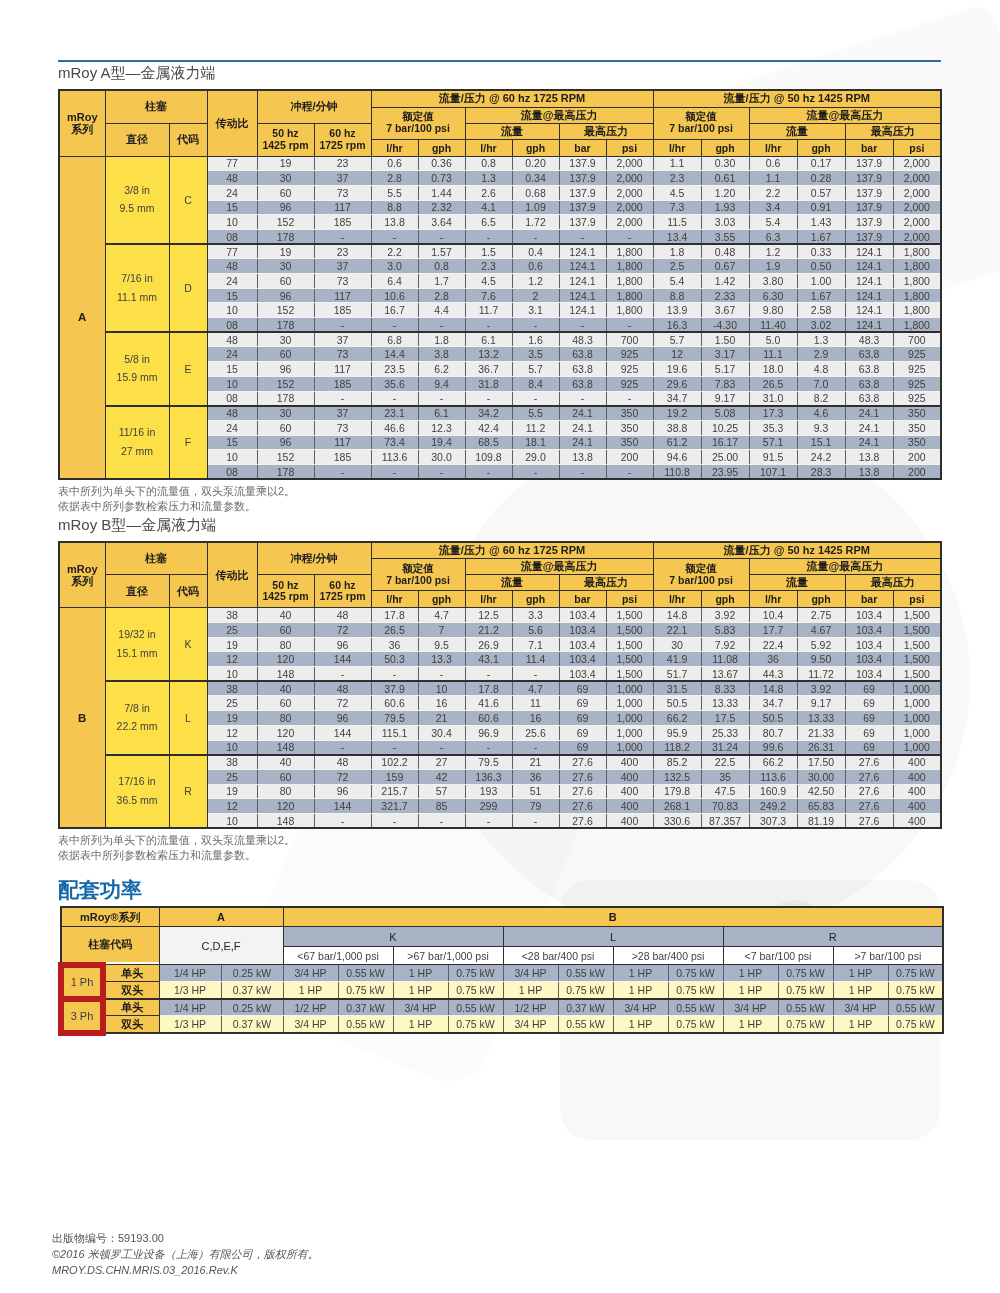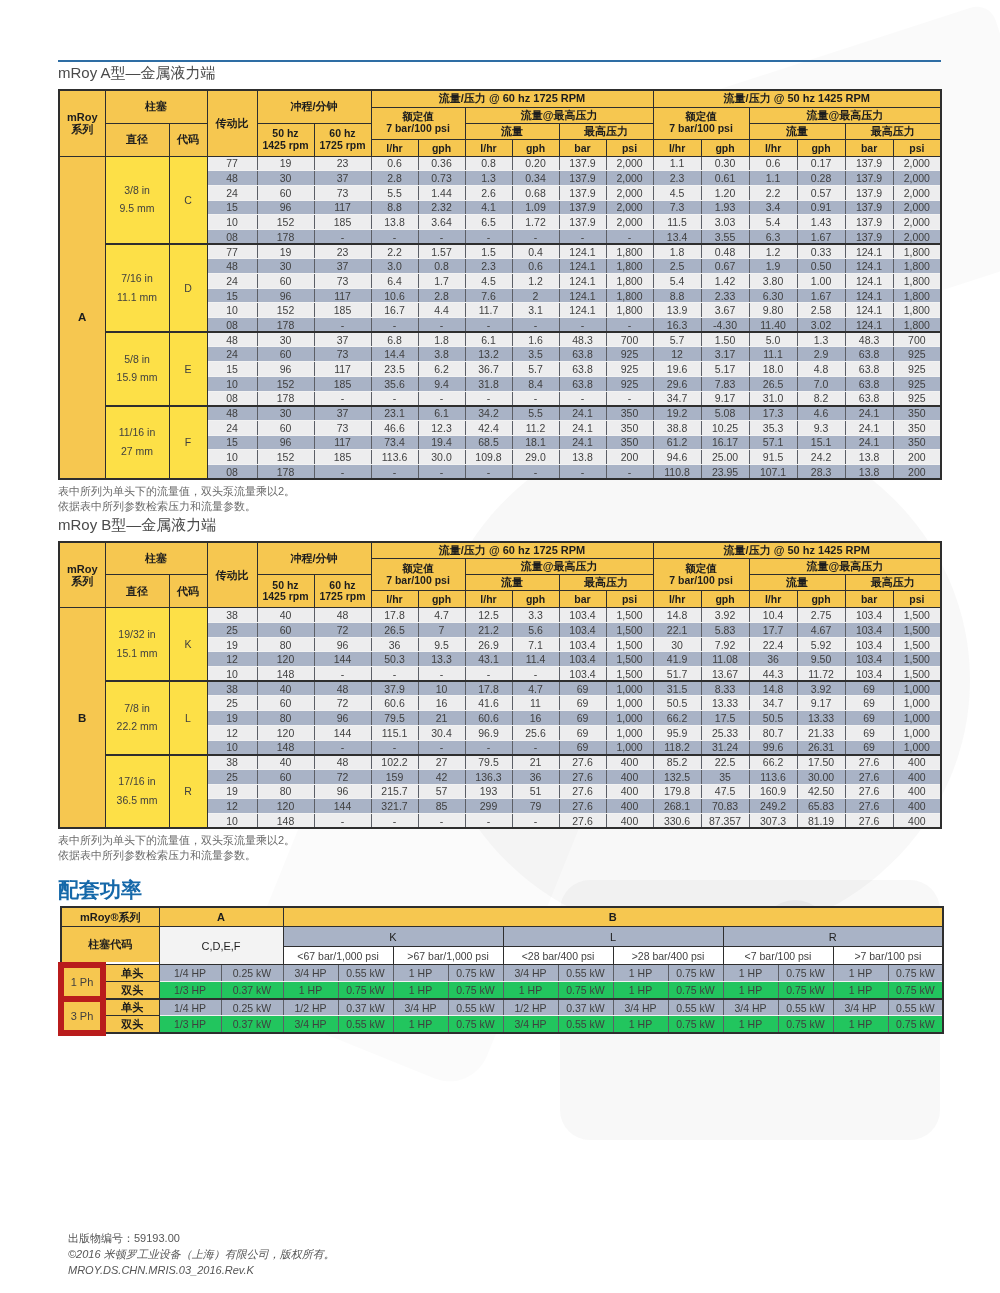--- a/index.html
+++ b/index.html
@@ -65,31 +65,31 @@
   .pw th.hd{background:#f6c750;font-weight:bold;}
   .pw th.kband{background:#a9b3c6;font-weight:normal;color:#222;}
   .pw th.wcell{background:#f3f3f3;font-weight:normal;}
   .pw th.pr{background:#ffffff;font-weight:normal;font-size:10.5px;color:#3f3f3f;}
   .pw thead tr:nth-child(1){height:20px;}
   .pw thead tr:nth-child(2){height:20px;}
   .pw thead tr:nth-child(3){height:18px;}
   .pw tbody tr{height:17px;}
   .pw td{font-size:10.5px;color:#3f3f3f;}
   .pw td.v{border-left:1px solid #5c5f66;border-right:1px solid #5c5f66;border-top:1px solid #f2f2f2;border-bottom:1px solid #f2f2f2;}
-  .pw td.lt{background:#22c55e;}
+  .pw td.lt{background:#fef9c3;}
   .pw td.bl{background:#a9b3c6;}
   .pw td.ph{background:#f6c750;border:6px solid #b91c1c;font-size:11px;}
   .pw td.hh{background:#f6c750;border:1px solid #2e2e2e;font-weight:bold;font-size:11px;color:#1d1d1d;}
   .pw tr.gb td{border-top:2px solid #2e2e2e;}
 
   .gap-b{margin-top:17px;}
   .gap-p{margin-top:21px;font-family:Liberation Serif, serif;}
 
   
-  .footer{position:absolute;left:68px;top:1231px;z-index:1;font-size:11px;color:#555;line-height:1.45;}
+  .footer{position:absolute;left:52px;top:1231px;z-index:1;font-size:11px;color:#555;line-height:1.45;}
   .footer .it{font-style:italic;}
 </style>
 </head>
 <body>
 
 <div class="wm">
   <div class="sh s1"></div>
   <div class="sh s2"></div>
   <div class="sh s3"></div>
   <div class="sh s4"></div>

